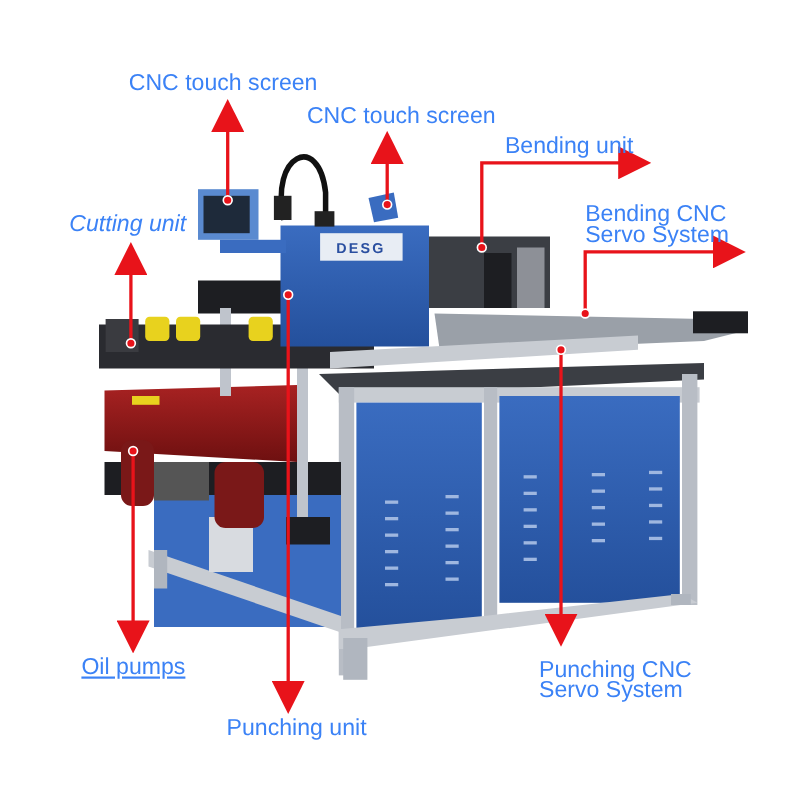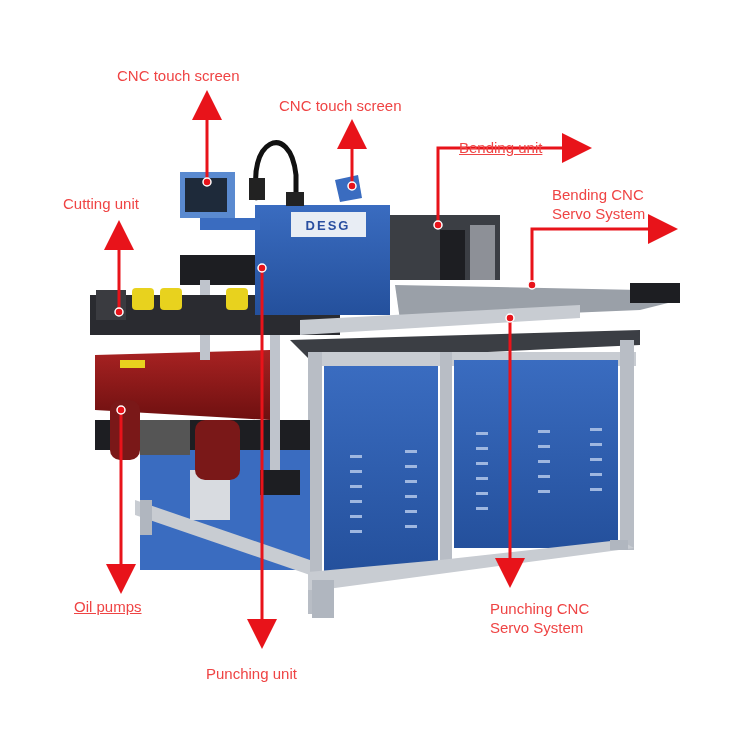--- a/index.html
+++ b/index.html
@@ -1,17 +1,17 @@
 <!DOCTYPE html>
 <html><head>
 <meta charset="utf-8">
 <style>
   html,body{margin:0;padding:0;background:#fff;}
   #stage{position:relative;width:730px;height:730px;overflow:hidden;background:#fff;font-family:"Liberation Sans",sans-serif;}
-  .lbl{position:absolute;font-size:15px;color:#ef4444;line-height:19px;white-space:nowrap;}
+  .lbl{position:absolute;font-size:21px;color:#3b82f6;line-height:19px;white-space:nowrap;}
   svg{position:absolute;left:0;top:0;}
 </style>
 </head>
 <body>
 
 <div id="stage">
   <svg width="730" height="730" viewBox="0 0 730 730">
     <defs>
       <marker id="ah" markerWidth="10" markerHeight="10" refX="8" refY="5" orient="auto">
         <path d="M0,0 L10,5 L0,10 z" fill="#e8131a"></path>
@@ -134,25 +134,25 @@
         <circle cx="532" cy="285" r="4"></circle>
       <circle cx="119" cy="312" r="4"></circle>
         <circle cx="121" cy="410" r="4"></circle>
       <circle cx="262" cy="268" r="4"></circle>
         <circle cx="510" cy="318" r="4"></circle>
     </g>
   </svg>
 
   <div class="lbl" style="left:117px;top:66px;">CNC touch screen</div>
   <div class="lbl" style="left:279px;top:96px;">CNC touch screen</div>
-  <div class="lbl" style="left:459px;top:138px;text-decoration:underline;">Bending unit</div>
-  <div class="lbl" style="left:552px;top:185px;">
+  <div class="lbl" style="left:459px;top:123px;">Bending unit</div>
+  <div class="lbl" style="left:532px;top:185px;">
     <div>Bending CNC</div>
     <div>Servo System</div>
   </div>
-  <div class="lbl" style="left:63px;top:194px;">Cutting unit</div>
+  <div class="lbl" style="left:63px;top:194px;font-style:italic;">Cutting unit</div>
   <div class="lbl" style="left:74px;top:597px;text-decoration:underline;">Oil pumps</div>
-  <div class="lbl" style="left:206px;top:652px;margin-top:12px;">Punching unit</div>
+  <div class="lbl" style="left:206px;top:652px;">Punching unit</div>
   <div class="lbl" style="left:490px;top:599px;">
     <div>Punching CNC</div>
     <div>Servo System</div>
   </div>
 </div>
 
 </body></html>

